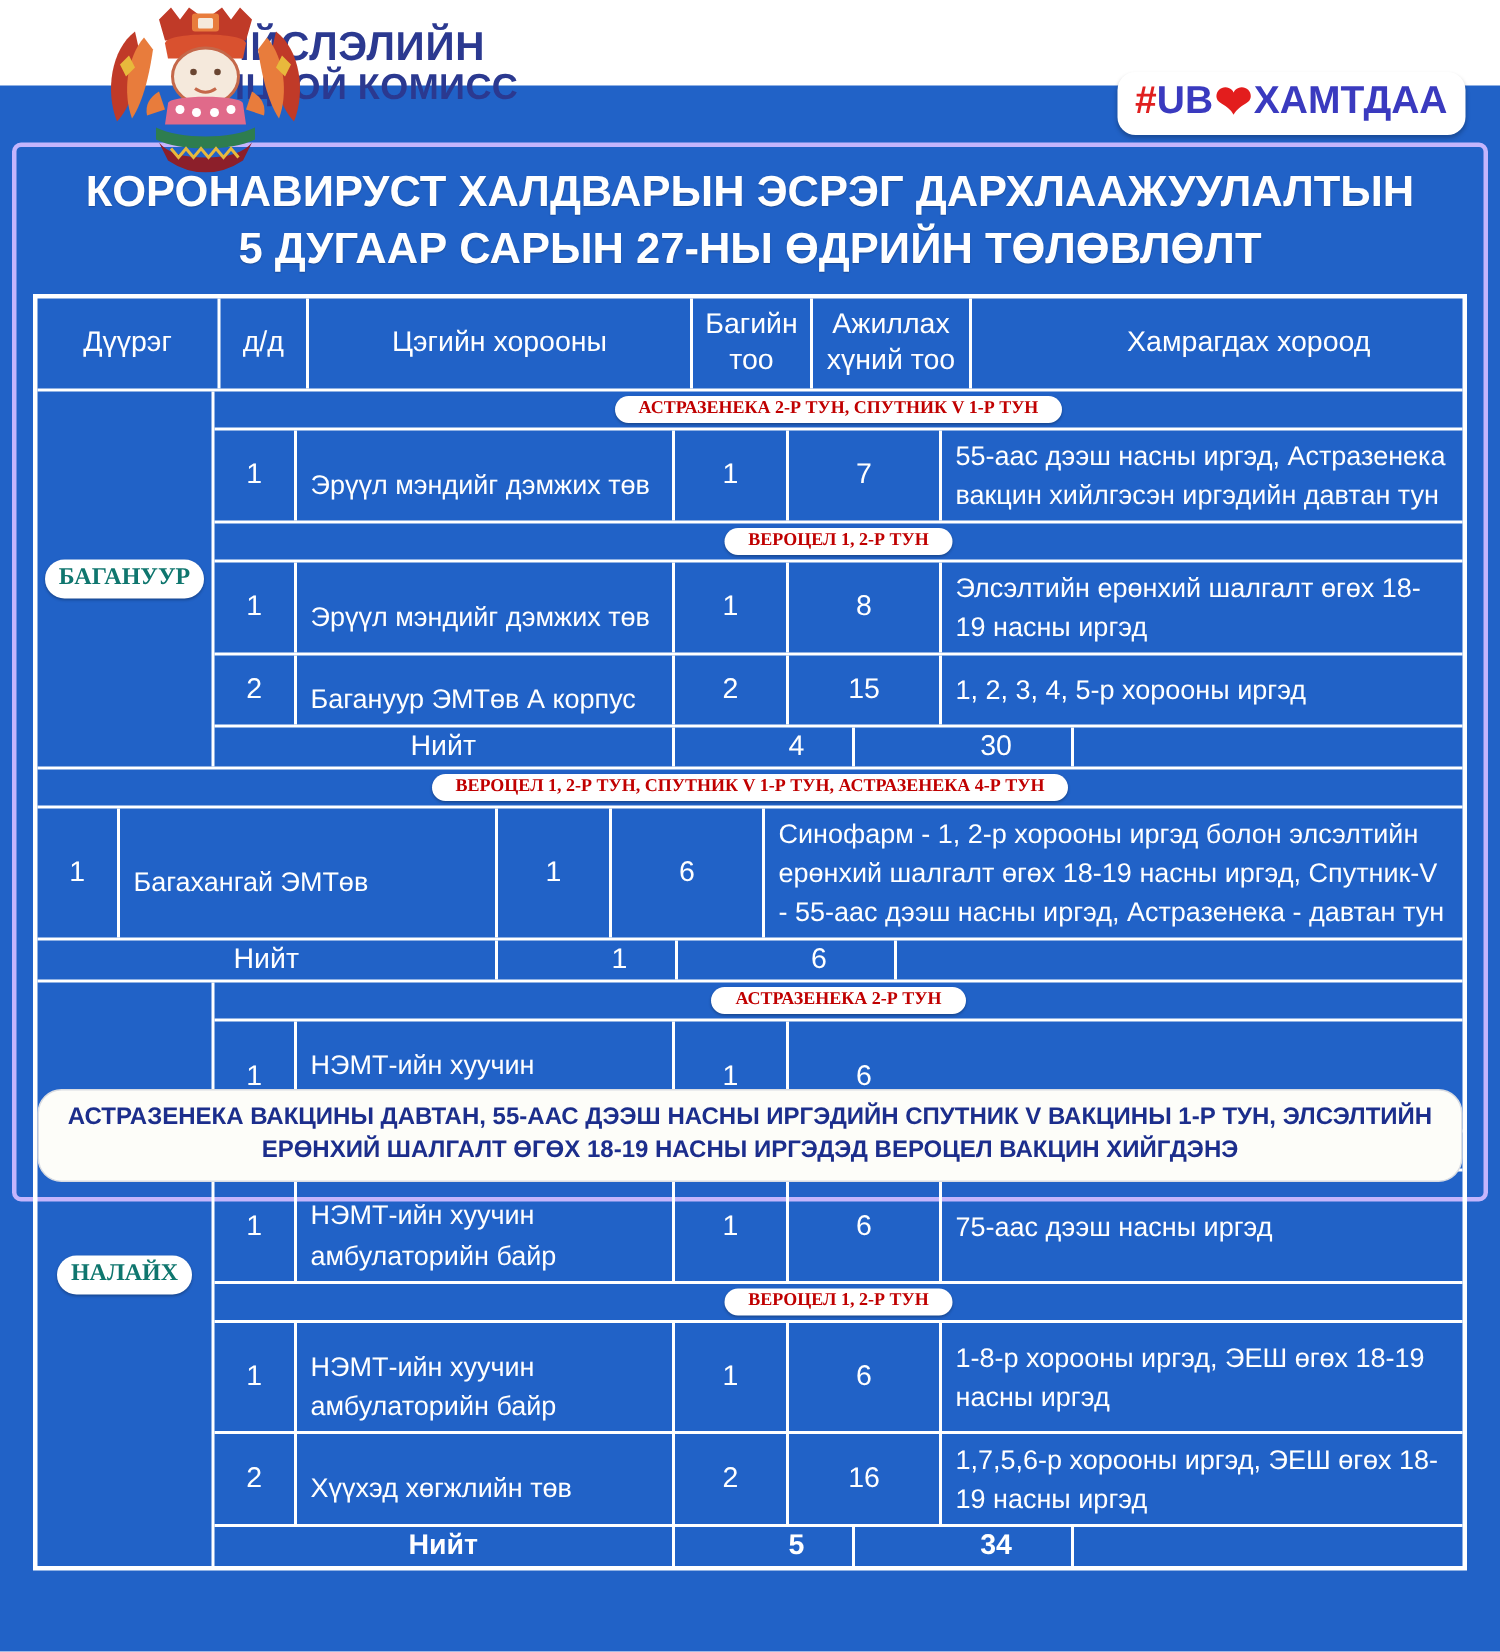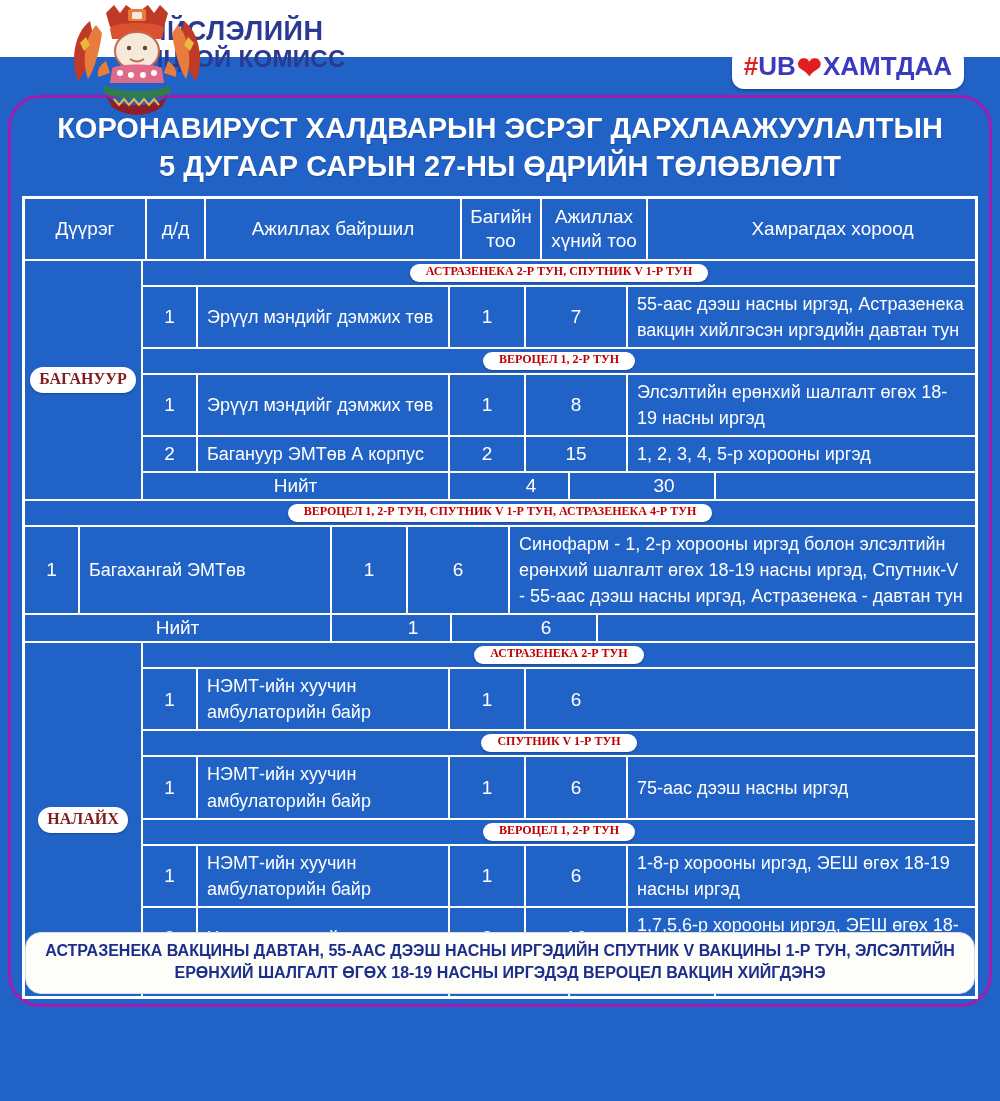--- a/index.html
+++ b/index.html
@@ -5,70 +5,70 @@
   html,body{margin:0;padding:0;}
   #page{position:relative;width:1000px;height:1101px;background:#ffffff;overflow:hidden;
         font-family:"Liberation Sans",sans-serif;}
   .band{position:absolute;left:0;top:57px;right:0;bottom:0;background:#2162c7;}
 
   
   .org-text{position:absolute;left:127px;top:16px;color:#2b3990;font-weight:bold;line-height:1.12;z-index:4;}
   .org-l1{font-size:27px;letter-spacing:.5px;}
   .org-l2{font-size:24px;letter-spacing:.3px;}
   .logo{position:absolute;left:66px;top:3px;width:142px;height:112px;z-index:5;}
-  .badge{position:absolute;right:36px;top:48px;background:#fff;border-radius:12px;padding:2px 12px 4px;
+  .badge{position:absolute;right:23px;top:48px;background:#fff;border-radius:12px;padding:2px 12px 4px;
          font-size:26px;font-weight:bold;z-index:4;box-shadow:0 2px 3px rgba(0,0,0,.25);white-space:nowrap;}
   .badge .hash{color:#e02020;}
   .badge .ub{color:#3a3abf;}
   .badge .heart{color:#e31d1d;font-size:30px;vertical-align:-3px;padding:0 1px;}
   .badge .rest{color:#3a3abf;}
 
   
-  .container{position:absolute;left:8px;top:95px;width:984px;height:912px;border:3px solid #a21caf;
-             border-radius:32px;box-sizing:border-box;}
+  .container{position:absolute;left:8px;top:95px;width:984px;height:706px;border:3px solid #c4b5fd;
+             border-radius:6px;box-sizing:border-box;}
   .main-title{margin:11px 20px 0;text-align:center;color:#fff;font-weight:bold;font-size:29px;line-height:1.32;
               text-shadow:0 1px 1px rgba(0,0,0,.25);}
 
   
   .tbl{margin:10px auto 0;width:956px;border:3px solid #fff;box-sizing:border-box;color:#fff;}
   .thead{display:flex;}
   .hcell{border-right:2px solid #fff;min-height:56px;display:flex;align-items:center;justify-content:center;
          text-align:center;font-size:19px;line-height:1.25;padding:2px 2px;box-sizing:content-box;}
   .hcell:last-child{border-right:none;}
   .w-district{width:116px;}
   .w-num{width:53px;}
   .w-loc{width:250px;}
   .w-teams{width:74px;}
   .w-staff{width:100px;}
   .w-last{flex:1;padding-left:44px;}
 
   .group{display:flex;border-top:2px solid #fff;}
   .gdistrict{width:116px;border-right:2px solid #fff;display:flex;align-items:center;justify-content:center;
              position:relative;}
-  .district-pill{background:#fff;border-radius:16px;padding:3px 9px 5px;color:#7f1d1d;
+  .district-pill{background:#fff;border-radius:16px;padding:3px 9px 5px;color:#0f766e;
                  font-family:"Liberation Serif",serif;font-weight:bold;font-size:16px;white-space:nowrap;
                  box-shadow:0 1px 2px rgba(0,0,0,.3);position:relative;z-index:1;}
   .g1 .gdistrict::after{content:"";position:absolute;width:34px;height:34px;border-radius:50%;
         background:rgba(255,255,255,.20);left:4px;bottom:88px;pointer-events:none;
         box-shadow:40px 6px 0 rgba(255,255,255,.16),84px 2px 0 rgba(255,255,255,.18),
                    150px 10px 0 rgba(255,255,255,.12);}
   .gbody{flex:1;display:flex;flex-direction:column;}
 
   .brow{border-top:2px solid #fff;display:flex;align-items:center;justify-content:center;padding:3px 0;}
   .gbody > :first-child{border-top:none;}
   .banner-pill{background:#fff;border-radius:15px;padding:0px 16px 3px;color:#c00000;
                font-family:"Liberation Serif",serif;font-weight:bold;font-size:12px;white-space:nowrap;
                box-shadow:0 1px 2px rgba(0,0,0,.3);}
 
   .drow,.trow{display:flex;border-top:2px solid #fff;}
   .dcell{border-right:2px solid #fff;display:flex;align-items:center;font-size:18px;line-height:1.45;
          box-sizing:content-box;}
   .dcell:last-child{border-right:none;}
   .cell-center{justify-content:center;text-align:center;}
-  .cell-left{justify-content:flex-start;text-align:left;padding:4px 6px 4px 9px;}
+  .cell-left{justify-content:flex-start;text-align:left;padding:16px 6px 4px 9px;}
   .dcell.w-loc{width:235px;}   
   .dcell.w-last{padding:4px 8px 4px 9px;}
   .drow .w-num,.drow .w-teams,.drow .w-staff{font-size:19px;}
   .min-data{min-height:32px;}
   .trow{min-height:26px;gap:44px;}
   .t-label{width:305px;border-right:2px solid #fff;display:flex;align-items:center;justify-content:center;
            font-size:19px;}
   .t-val{border-right:2px solid #fff;display:flex;align-items:center;justify-content:center;font-size:19px;}
   .t-empty{flex:1;}
   .t-bold{font-weight:bold;}
@@ -121,21 +121,21 @@
   <div class="container">
     <div class="main-title">
       <div>КОРОНАВИРУСТ ХАЛДВАРЫН ЭСРЭГ ДАРХЛААЖУУЛАЛТЫН</div>
       <div>5 ДУГААР САРЫН 27-НЫ ӨДРИЙН ТӨЛӨВЛӨЛТ</div>
     </div>
 
     <div class="tbl">
       <div class="thead">
           <div class="hcell w-district">Дүүрэг</div>
           <div class="hcell w-num">д/д</div>
-          <div class="hcell w-loc">Ажиллах байршил</div>
+          <div class="hcell w-loc">Цэгийн хорооны</div>
           <div class="hcell w-teams">Багийн тоо</div>
           <div class="hcell w-staff">Ажиллах хүний тоо</div>
           <div class="hcell w-last">Хамрагдах хороод</div>
         </div>
 
     <div class="group">
           <div class="gdistrict">
             <div class="district-pill">БАГАНУУР</div>
           </div>
           <div class="gbody">

